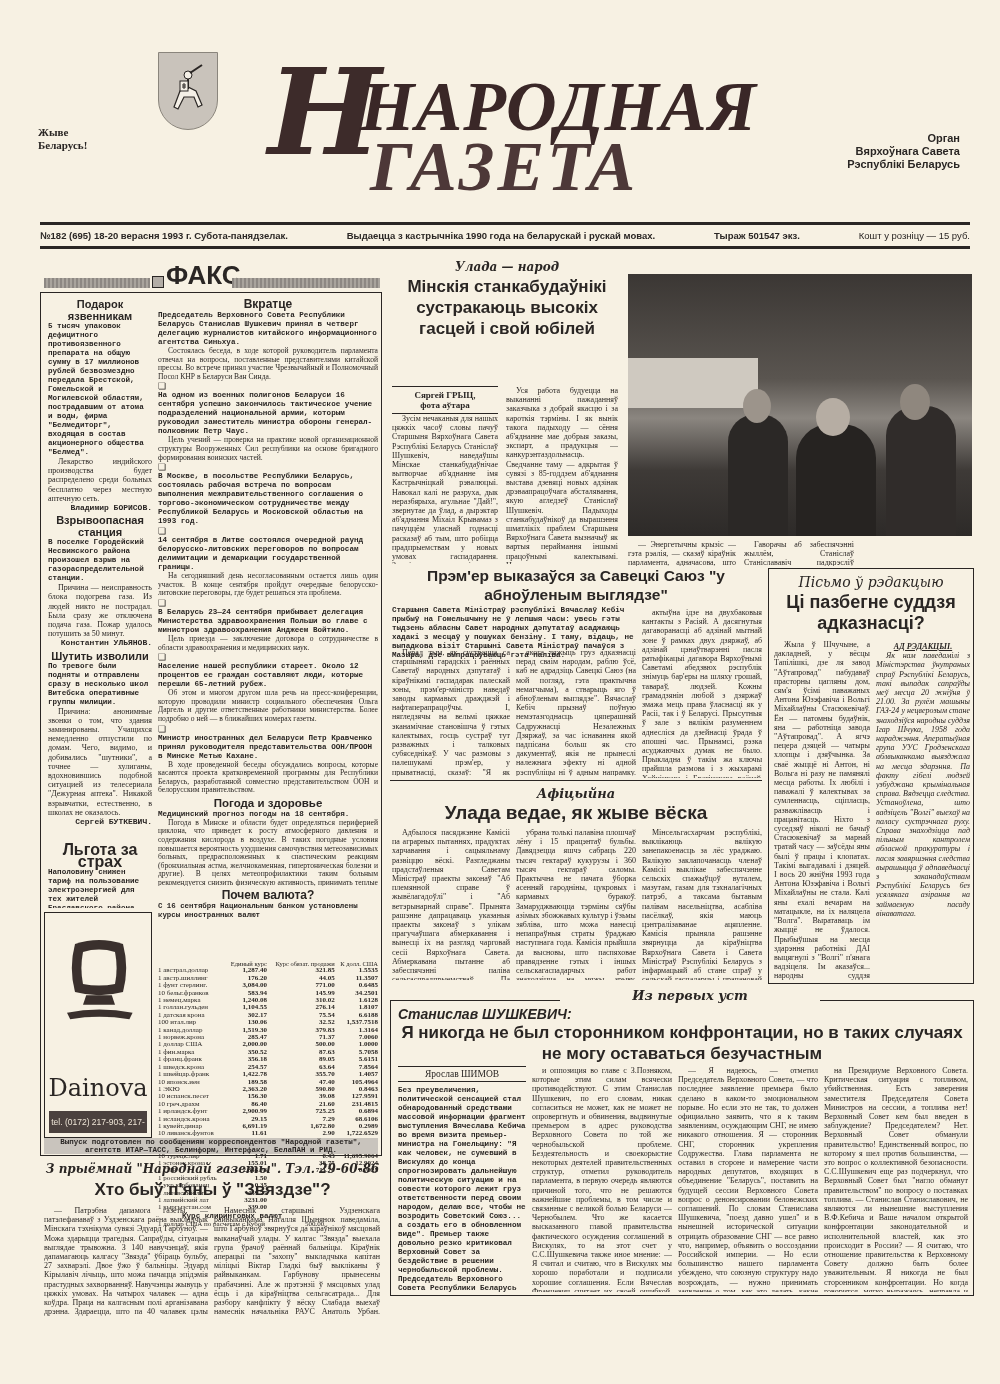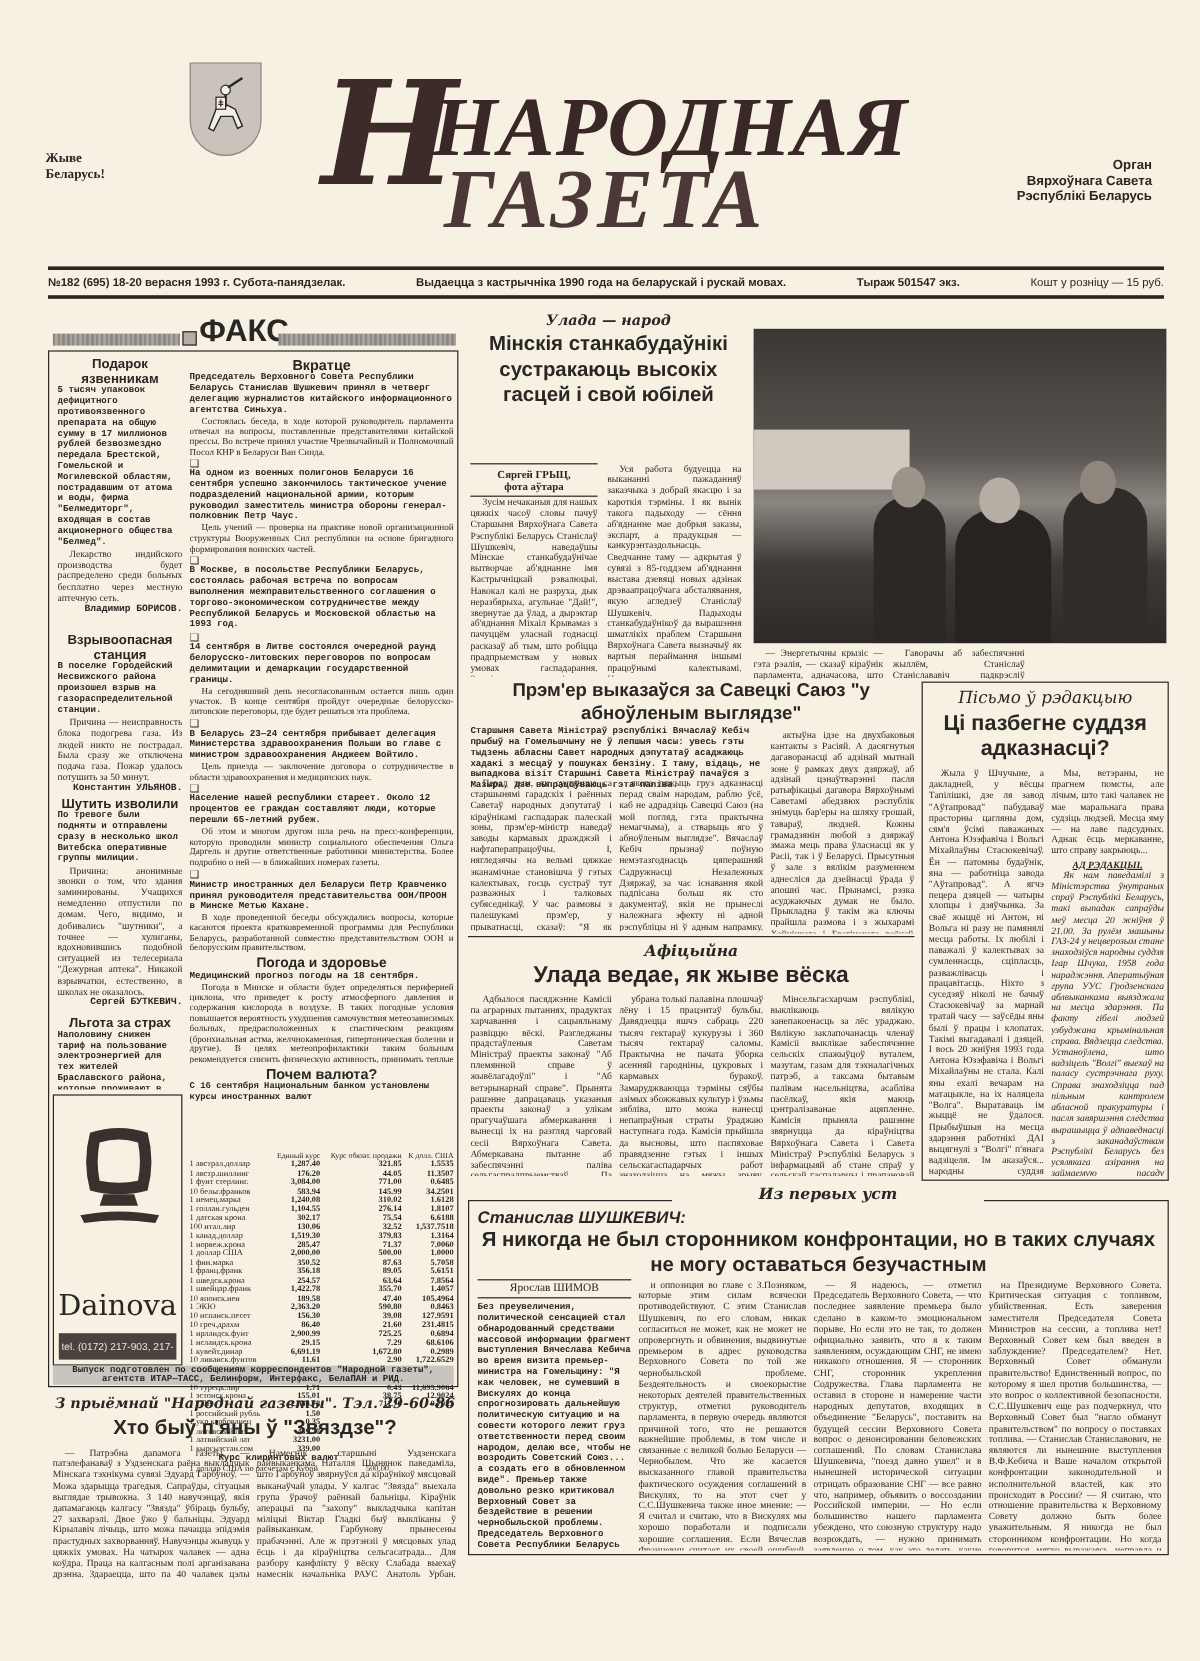--- a/index.html
+++ b/index.html
@@ -105,31 +105,31 @@
 <div class="abs fax-bar" style="left:232px;width:148px" data-name="fax-decor-bar-right"></div>
 
 <div class="abs fax-box" data-name="fax-section-box"></div>
 
 <div class="abs col" style="left:48px;top:298px;width:104px;" data-name="fax-left-column">
   <div class="h-sans" style="font-size:11px;line-height:12px" data-name="news-heading">Подарок язвенникам</div>
   <div class="lead" data-name="news-lead">5 тысяч упаковок дефицитного противоязвенного препарата на общую сумму в 17 миллионов рублей безвозмездно передала Брестской, Гомельской и Могилевской областям, пострадавшим от атома и воды, фирма "Белмедиторг", входящая в состав акционерного общества "Белмед".</div>
   <p data-name="news-body">Лекарство индийского производства будет распределено среди больных бесплатно через местную аптечную сеть.</p>
   <div class="sig" data-name="news-author">Владимир БОРИСОВ.</div>
 
-  <div class="h-sans" style="font-size:11px;line-height:12px;margin-top:16px" data-name="news-heading">Взрывоопасная станция</div>
+  <div class="h-sans" style="font-size:11px;line-height:12px;margin-top:2px" data-name="news-heading">Взрывоопасная станция</div>
   <div class="lead" data-name="news-lead">В поселке Городейский Несвижского района произошел взрыв на газораспределительной станции.</div>
   <p data-name="news-body">Причина — неисправность блока подогрева газа. Из людей никто не пострадал. Была сразу же отключена подача газа. Пожар удалось потушить за 50 минут.</p>
   <div class="sig" data-name="news-author">Константин УЛЬЯНОВ.</div>
 
   <div class="h-sans" style="font-size:11px;line-height:12px;margin-top:2px" data-name="news-heading">Шутить изволили</div>
   <div class="lead" data-name="news-lead">По тревоге были подняты и отправлены сразу в несколько школ Витебска оперативные группы милиции.</div>
   <p data-name="news-body">Причина: анонимные звонки о том, что здания заминированы. Учащихся немедленно отпустили по домам. Чего, видимо, и добивались "шутники", а точнее — хулиганы, вдохновившись подобной ситуацией из телесериала "Дежурная аптека". Никакой взрывчатки, естественно, в школах не оказалось.</p>
   <div class="sig" data-name="news-author">Сергей БУТКЕВИЧ.</div>
 
-  <div class="h-sans" style="font-size:11px;line-height:12px;margin-top:7px" data-name="news-heading">Льгота за страх</div>
+  <div class="h-sans" style="font-size:16px;line-height:12px;margin-top:18px" data-name="news-heading">Льгота за страх</div>
   <div class="lead" data-name="news-lead">Наполовину снижен тариф на пользование электроэнергией для тех жителей Браславского района, которые проживают в 30-километровой зоне Игналинской АЭС.</div>
 
 </div>
 
 <div class="abs col" style="left:158px;top:298px;width:220px;font-size:7.6px;line-height:8.6px" data-name="vkratce-column">
   <div class="h-sans" style="font-size:12px;line-height:13px" data-name="vkratce-heading">Вкратце</div>
   <div class="lead" data-name="brief-lead">Председатель Верховного Совета Республики Беларусь Станислав Шушкевич принял в четверг делегацию журналистов китайского информационного агентства Синьхуа.</div>
   <p data-name="brief-body">Состоялась беседа, в ходе которой руководитель парламента отвечал на вопросы, поставленные представителями китайской прессы. Во встрече принял участие Чрезвычайный и Полномочный Посол КНР в Беларуси Ван Синда.</p>
   <div class="bullet" data-name="bullet-icon">❏</div>
   <div class="lead" data-name="brief-lead">На одном из военных полигонов Беларуси 16 сентября успешно закончилось тактическое учение подразделений национальной армии, которым руководил заместитель министра обороны генерал-полковник Петр Чаус.</div>
@@ -456,21 +456,20 @@
     <p>Мінсельгасхарчам рэспублікі, выклікаюць вялікую занепакоенасць за лёс ураджаю. Вялікую заклапочанасць членаў Камісіі выклікае забеспячэнне сельскіх спажыўцоў вуталем, мазутам, газам для тэхналагічных патрэб, а таксама бытавым палівам насельніцтва, асабліва пасёлкаў, якія маюць цэнтралізаванае ацяпленне. Камісія прыняла рашэнне звярнуцца да кіраўніцтва Вярхоўнага Савета і Савета Міністраў Рэспублікі Беларусь з інфармацыяй аб стане спраў у сельскай гаспадарцы і прапановай прыняць неадкладныя, калі неабходна, надзвычайныя меры, каб забяспечыць сельскіх спажыўцоў палівам.</p>
   </div>
 
 <div class="abs letter-box" data-name="letter-to-editor-box"></div>
 <div class="abs kicker" style="left:770px;top:574px;width:202px;text-align:center;font-size:14px;font-weight:normal" data-name="letter-kicker">Пісьмо ў рэдакцыю</div>
 <div class="abs h-sans" style="left:770px;top:592px;width:202px;font-size:18px;line-height:21px" data-name="letter-headline">Ці пазбегне суддзя адказнасці?</div>
 <div class="abs col" style="left:774px;top:640px;width:96px" data-name="letter-column-1">
     <p>Жыла ў Шчучыне, а дакладней, у вёсцы Тапілішкі, дзе ля завод "Аўтапровад" пабудаваў прасторны цагляны дом, сям'я ўсімі паважаных Антона Юзэфавіча і Вольгі Міхайлаўны Стасюкевічаў. Ён — патомны будаўнік, яна — работніца завода "Аўтапровад". А ягчэ пецера дзяцей — чатыры хлопцы і дзяўчынка. За сваё жыццё ні Антон, ні Вольга ні разу не памянялі месца работы. Іх любілі і паважалі ў калектывах за сумленнасць, сціпласць, разважлівасць і працавітасць. Ніхто з суседзяў ніколі не бачыў Стасюкевічаў за марнай тратай часу — заўсёды яны былі ў працы і клопатах. Такімі выгадавалі і дзяцей. І вось 20 жніўня 1993 года Антона Юзэфавіча і Вольгі Міхайлаўны не стала. Калі яны ехалі вечарам на матацыкле, на іх наляцела "Волга". Выратаваць ім жыццё не ўдалося. Прыбыўшыя на месца здарэння работнікі ДАІ выцягнулі з "Волгі" п'янага вадзіцеля. Ім аказаўся... народны суддзя Шчучынскага раёна Ігар Іосіфавіч Шчука. П'яны за рулём — патэнцыяльны забойца. Гэта — ісціна. Тым больш ён небяспечны, калі адчувае беспакаранасць. Падобна на тое, Шчука ўпэўнены, што ўсё абыдзецца. Ён не мае намеру пакідаць сваю пасаду, думае і далей судзіць людзей.</p>
   </div>
 <div class="abs col" style="left:876px;top:640px;width:94px" data-name="letter-column-2">
-  <p>Мы, ветэраны, не прагнем помсты, але лічым, што такі чалавек не мае маральнага права судзіць людзей. Месца яму — на лаве падсудных. Аднак ёсць меркаванне, што справу закрыюць...</p>
   <div style="font-style:italic;font-weight:bold;text-decoration:underline;text-align:center;margin-top:2px" data-name="editor-note-heading">АД РЭДАКЦЫІ.</div>
   <p class="ital" data-name="editor-note">Як нам паведамілі з Міністэрства ўнутраных спраў Рэспублікі Беларусь, такі выпадак сапраўды меў месца 20 жніўня ў 21.00. За рулём машыны ГАЗ-24 у нецверозым стане знаходзіўся народны суддзя Ігар Шчука, 1958 года нараджэння. Аператыўная група УУС Гродзенскага аблвыканкама выязджала на месца здарэння. Па факту гібелі людзей узбуджана крымінальная справа. Вядзецца следства. Устаноўлена, што вадзіцель "Волгі" выехаў на паласу сустрэчнага руху. Справа знаходзіцца пад пільным кантролем абласной пракуратуры і пасля завяршэння следства вырашыцца ў адпаведнасці з заканадаўствам Рэспублікі Беларусь без усялякага азірання на займаемую пасаду вінаватага.</p>
 </div>
 
 <div class="abs kicker" style="left:560px;top:988px;width:260px;text-align:center;font-size:13px;background:#f7f1e3;z-index:2" data-name="shushkevich-kicker">Из первых уст</div>
 <div class="abs shush-box" data-name="shushkevich-article-box"></div>
 <div class="abs" style="left:398px;top:1006px;font-family:'Liberation Sans',sans-serif;font-style:italic;font-weight:bold;font-size:14px" data-name="shushkevich-speaker">Станислав ШУШКЕВИЧ:</div>
 <div class="abs h-sans" style="left:396px;top:1022px;width:572px;font-size:17px;line-height:21px" data-name="shushkevich-headline">Я никогда не был сторонником конфронтации, но в таких случаях не могу оставаться безучастным</div>
 <div class="abs" style="left:398px;top:1066px;width:128px;border-top:1px solid #2a2624;border-bottom:1px solid #2a2624;text-align:center;font-size:9.5px;padding:2px 0" data-name="shushkevich-author">Ярослав ШИМОВ</div>
 <div class="abs col" style="left:398px;top:1086px;width:128px" data-name="shushkevich-column-1">

